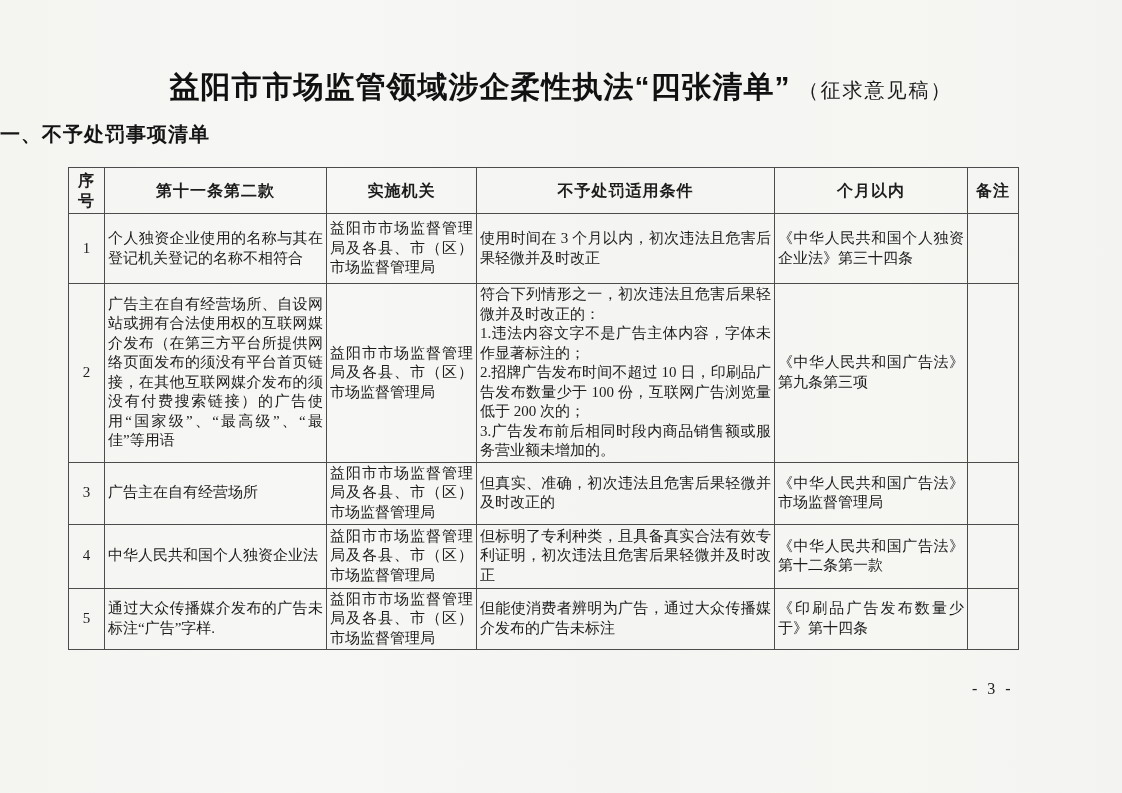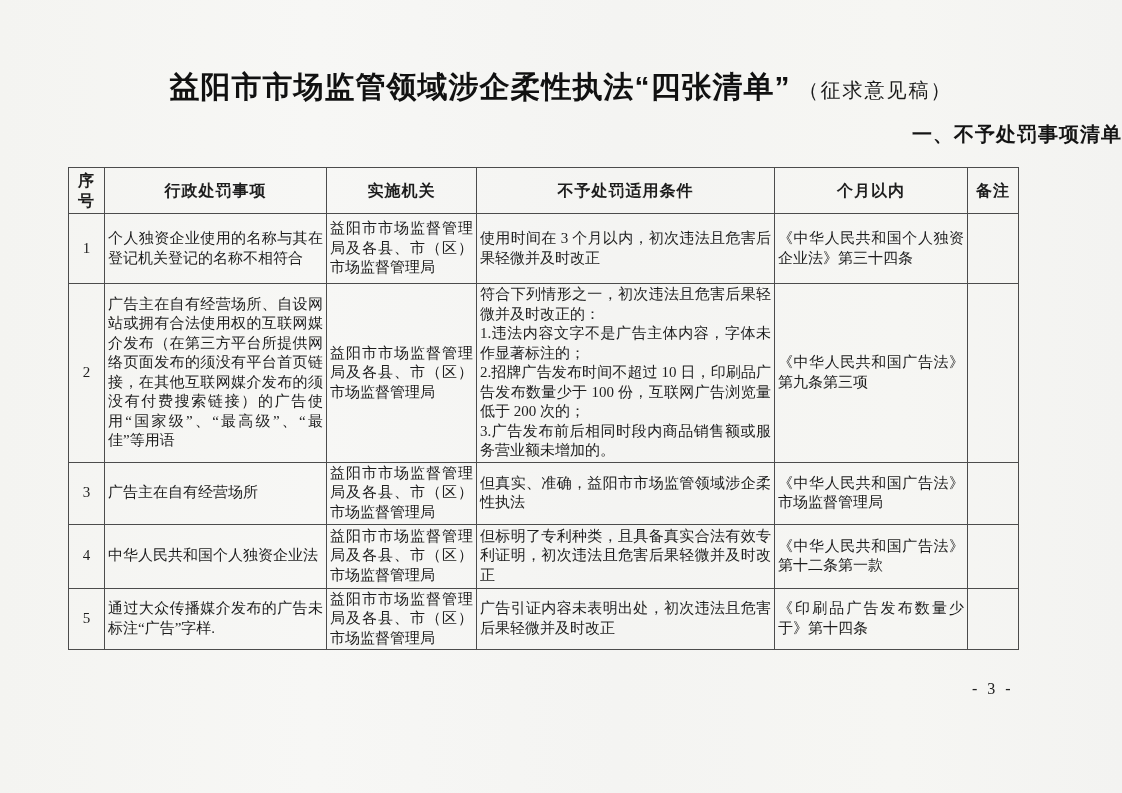--- a/index.html
+++ b/index.html
@@ -35,21 +35,21 @@
     font-size: 20px;
     margin-left: 8px;
     letter-spacing: 2px;
     color: #1a1a1a;
   }
   .section-title {
     position: absolute;
     top: 121px;
     left: 0;
     width: 100%;
-    text-align: right;
+    text-align: left;
     font-family: "Liberation Sans", "DejaVu Sans", sans-serif;
     font-weight: bold;
     font-size: 20px;
     letter-spacing: 1px;
     color: #141414;
   }
   table.list-table {
     position: absolute;
     left: 68px;
     top: 167px;
@@ -112,21 +112,21 @@
     <col class="col-no">
       <col class="col-item">
       <col class="col-agency">
       <col class="col-cond">
       <col class="col-legal">
       <col class="col-note">
   </colgroup>
   <thead>
     <tr>
       <th>序号</th>
-      <th>行政处罚事项</th>
+      <th>第十一条第二款</th>
       <th>实施机关</th>
       <th>不予处罚适用条件</th>
       <th>个月以内</th>
       <th>备注</th>
     </tr>
   </thead>
   <tbody>
     <tr class="r0">
       <td class="c-no">1</td>
       <td class="c-item">个人独资企业使用的名称与其在登记机关登记的名称不相符合</td>
@@ -143,36 +143,36 @@
 1.违法内容文字不是广告主体内容，字体未作显著标注的；
 2.招牌广告发布时间不超过 10 日，印刷品广告发布数量少于 100 份，互联网广告浏览量低于 200 次的；
 3.广告发布前后相同时段内商品销售额或服务营业额未增加的。</td>
       <td class="c-legal">《中华人民共和国广告法》第九条第三项</td>
       <td class="c-note"></td>
     </tr>
     <tr class="r2">
       <td class="c-no">3</td>
       <td class="c-item">广告主在自有经营场所</td>
       <td class="c-agency">益阳市市场监督管理局及各县、市（区）市场监督管理局</td>
-      <td class="c-cond">但真实、准确，益阳市市场监管领域涉企柔性执法</td>
+      <td class="c-cond">但真实、准确，初次违法且危害后果轻微并及时改正的</td>
       <td class="c-legal">《中华人民共和国广告法》市场监督管理局</td>
       <td class="c-note"></td>
     </tr>
     <tr class="r3">
       <td class="c-no">4</td>
       <td class="c-item">中华人民共和国个人独资企业法</td>
       <td class="c-agency">益阳市市场监督管理局及各县、市（区）市场监督管理局</td>
       <td class="c-cond">但标明了专利种类，且具备真实合法有效专利证明，初次违法且危害后果轻微并及时改正</td>
       <td class="c-legal">《中华人民共和国广告法》第十二条第一款</td>
       <td class="c-note"></td>
     </tr>
     <tr class="r4">
       <td class="c-no">5</td>
       <td class="c-item">通过大众传播媒介发布的广告未标注“广告”字样.</td>
       <td class="c-agency">益阳市市场监督管理局及各县、市（区）市场监督管理局</td>
-      <td class="c-cond">广告引证内容未表明出处，初次违法且危害后果轻微并及时改正</td>
+      <td class="c-cond">但能使消费者辨明为广告，通过大众传播媒介发布的广告未标注</td>
       <td class="c-legal">《印刷品广告发布数量少于》第十四条</td>
       <td class="c-note"></td>
     </tr>
   </tbody>
 </table>
 
 <div class="page-number">- 3 -</div>
 
 </body></html>

